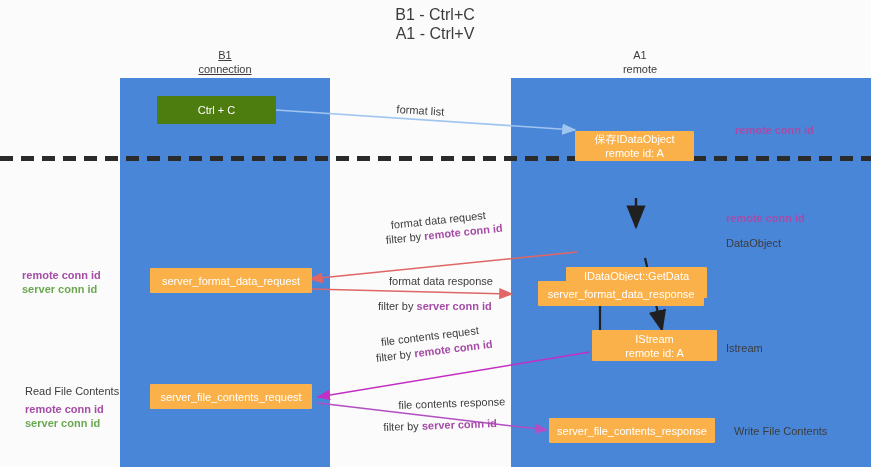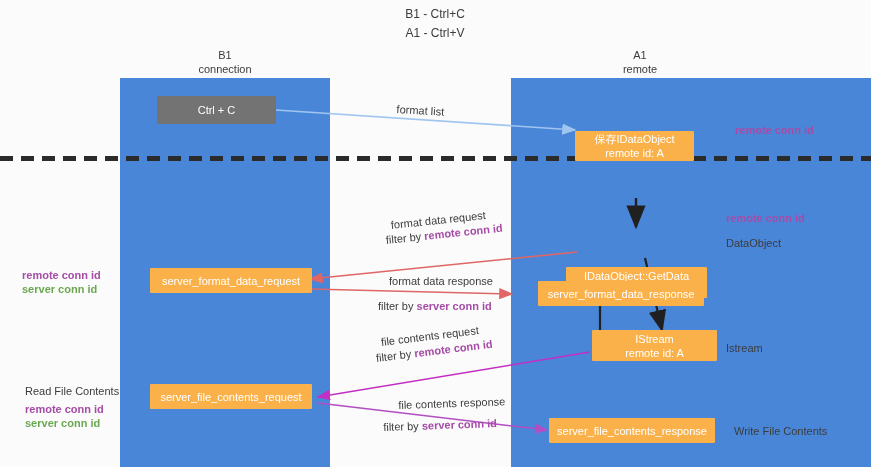--- a/index.html
+++ b/index.html
@@ -23,52 +23,52 @@
     background: #4a86d8;
   }
   .lane-b1 { left: 120px; top: 78px; width: 210px; height: 389px; }
   .lane-a1 { left: 511px; top: 78px; width: 360px; height: 389px; }
 
   
   .title {
     position: absolute;
     text-align: center;
     color: #3c3c3c;
-    font-size: 12px;
+    font-size: 16px;
     line-height: 19px;
     white-space: pre;
   }
   #main-title { left: 285px; top: 5px; width: 300px; }
   .lane-title {
     position: absolute;
     text-align: center;
     color: #3c3c3c;
     font-size: 11px;
     line-height: 14px;
     white-space: pre;
   }
-  #b1-title { left: 145px; top: 48px; width: 160px; }
+  #b1-title { left: 145px; top: 48px; width: 160px; text-decoration: underline; }
   #a1-title { left: 560px; top: 48px; width: 160px; }
 
   
   .box {
     position: absolute;
     box-sizing: border-box;
     display: flex;
     flex-direction: column;
     align-items: center;
     justify-content: center;
     color: #ffffff;
     font-size: 11px;
     line-height: 14px;
     text-align: center;
     border-radius: 1px;
   }
   .box.orange { background: #fbb14a; }
-  .box.green  { background: #737373; }
+  .box.green  { background: #4d7c0f; }
   .box .l2 { display: block; }
 
   
   #separator {
     position: absolute;
     left: 0px;
     top: 156px;
     width: 871px;
     height: 5px;
     background-image: repeating-linear-gradient(

